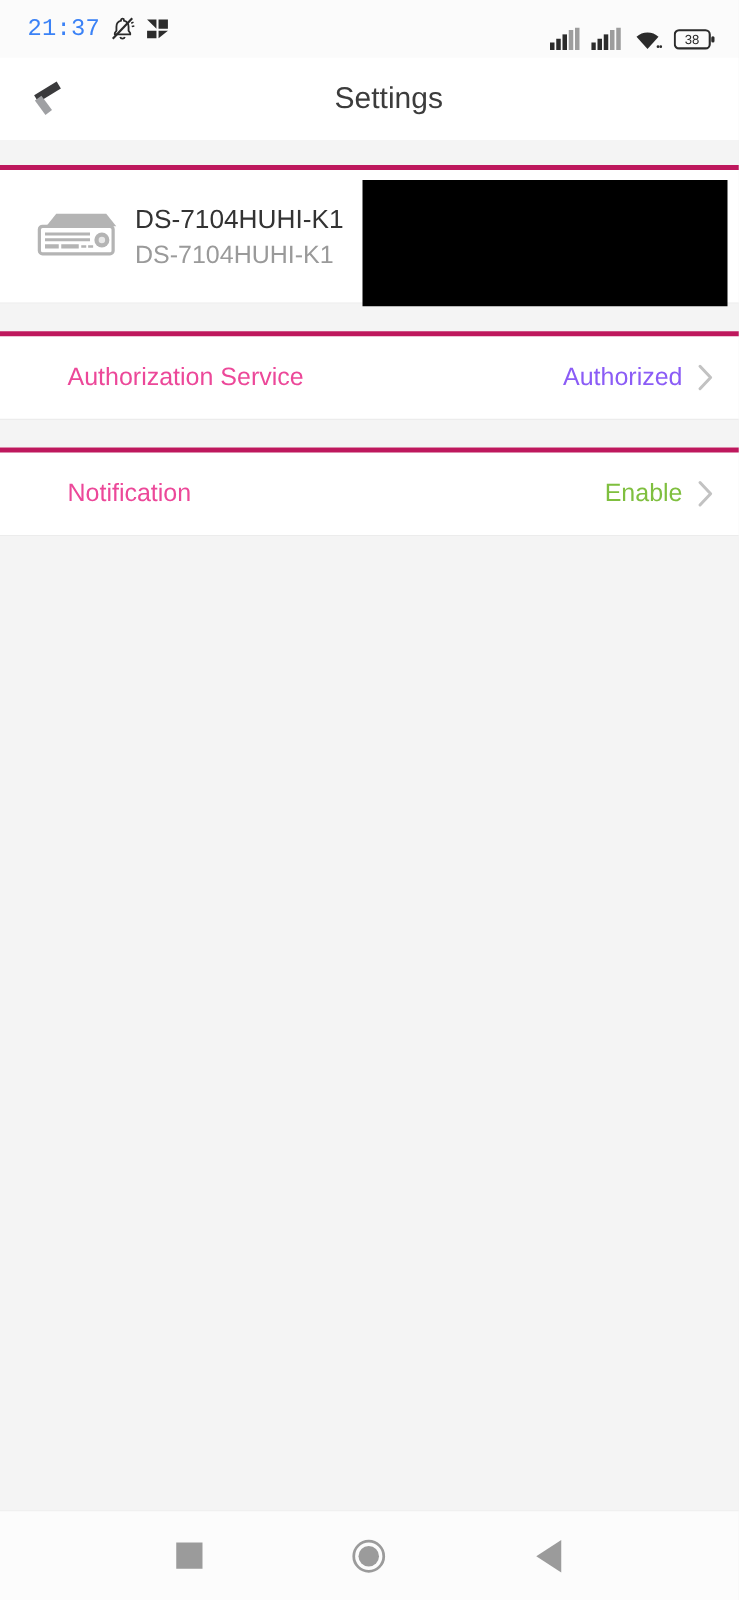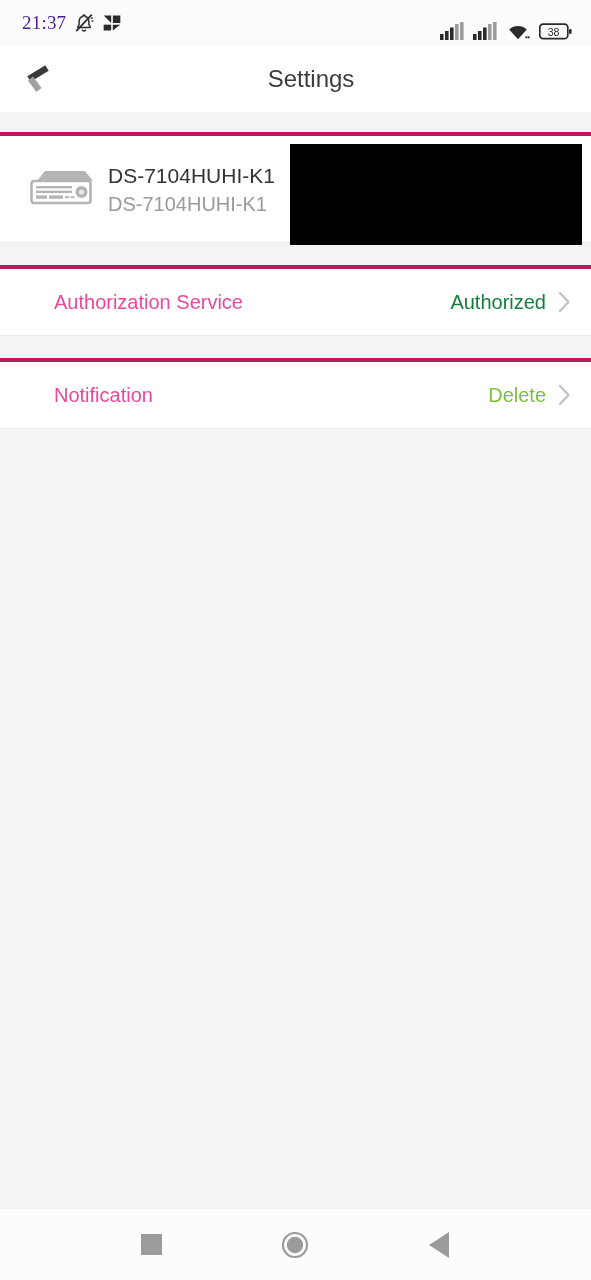--- a/index.html
+++ b/index.html
@@ -34,23 +34,23 @@
     box-sizing: border-box;
     flex: 0 0 auto;
   }
   .sb-left {
     display: flex;
     align-items: center;
     gap: 7px;
   }
   .sb-time {
     font-size: 19px;
-    color: #4c1d95;
+    color: #3b82f6;
     letter-spacing: 0.2px;
-    font-family: Liberation Serif, serif;
+    font-family: Liberation Mono, monospace;
   }
   .sb-right {
     display: flex;
     align-items: center;
     gap: 9px;
     margin-top: 16px;
   }
   .icon-svg { display: block; }
 
   
@@ -156,21 +156,21 @@
     color: #ec4899;
     margin-left: 32px;
   }
   .setting-right {
     display: flex;
     align-items: center;
     gap: 12px;
   }
   .setting-value {
     font-size: 20px;
-    color: #15803d;
+    color: #8b5cf6;
   }
   .setting-value.green { color: #7fbf3f; }
 
   
   .btn-wrap {
     background: #f4f4f4;
     padding: 38px 45px 0 45px;
     box-sizing: border-box;
     flex: 0 0 auto;
   }
@@ -342,21 +342,21 @@
       </span>
     </div>
   </div>
 
   <div class="gap gap-mid2"></div>
 
   <div class="card">
     <div class="setting-row">
       <span class="setting-label">Notification</span>
       <span class="setting-right">
-        <span class="setting-value green">Delete</span>
+        <span class="setting-value green">Enable</span>
         <span>
           <svg class="icon-svg" width="13" height="22" viewBox="0 0 13 22">
             <polyline points="2,2 10.5,11 2,20" fill="none" stroke="#c2c2c2" stroke-width="2.4" stroke-linecap="round" stroke-linejoin="round"></polyline>
           </svg>
         </span>
       </span>
     </div>
   </div>
 
 

